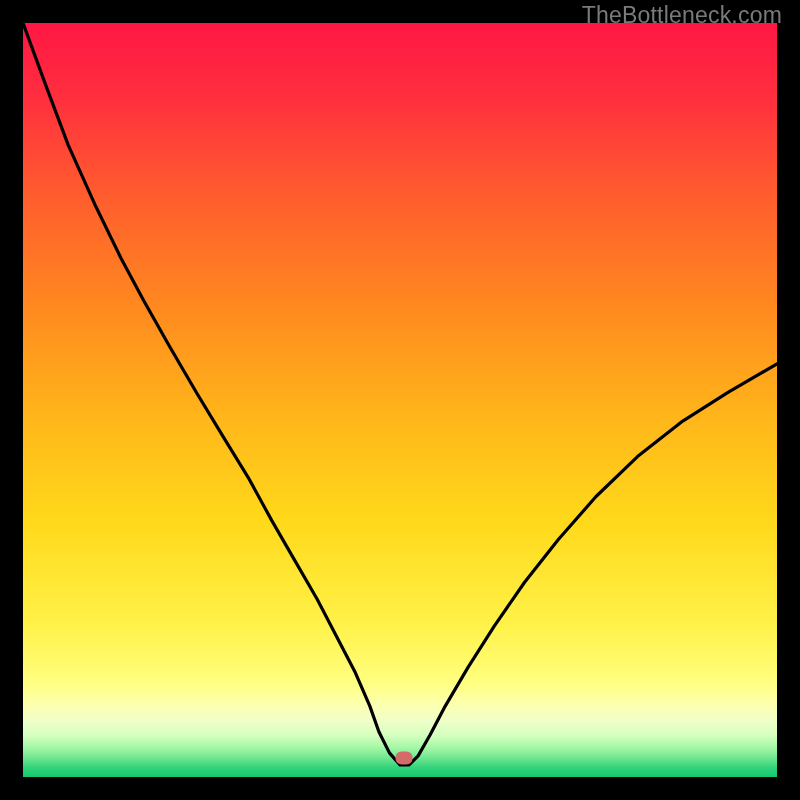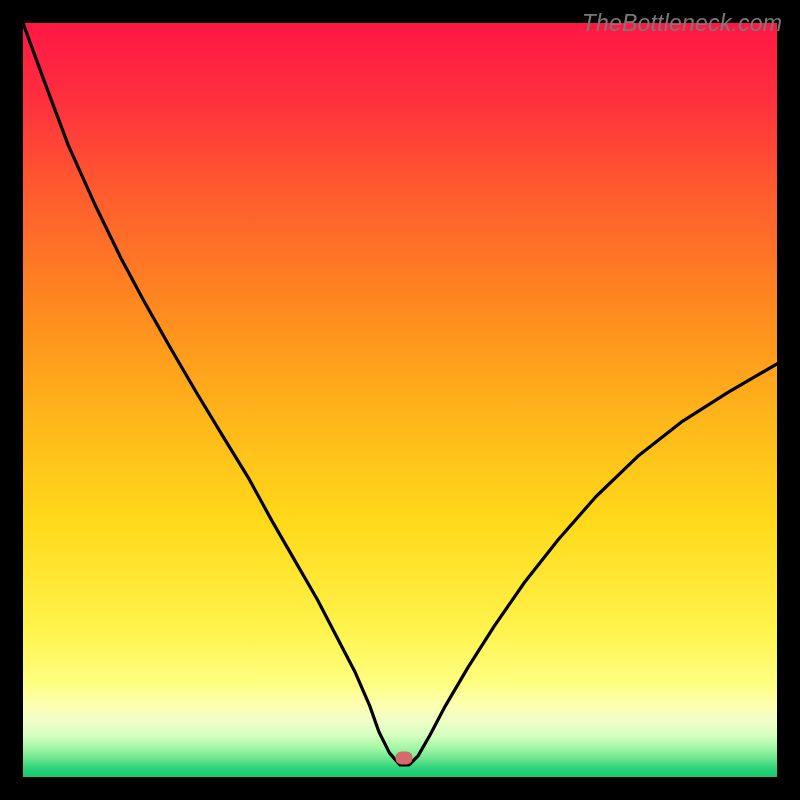--- a/index.html
+++ b/index.html
@@ -12,29 +12,28 @@
     font-family: Arial, Helvetica, sans-serif;
   }
   .frame {
     position: relative;
     width: 800px;
     height: 800px;
     background: #000;
   }
   .watermark {
     position: absolute;
-    top: 10px;
+    top: 2px;
     right: 18px;
     color: #7a7a7a;
     font-size: 23px;
     font-weight: 400;
     letter-spacing: 0.2px;
     z-index: 4;
     user-select: none;
-    font-style: italic;
   }
   .plot-area {
     position: absolute;
     left: 23px;
     top: 23px;
     width: 754px;
     height: 754px;
     overflow: hidden;
   }
   .plot-area svg {

